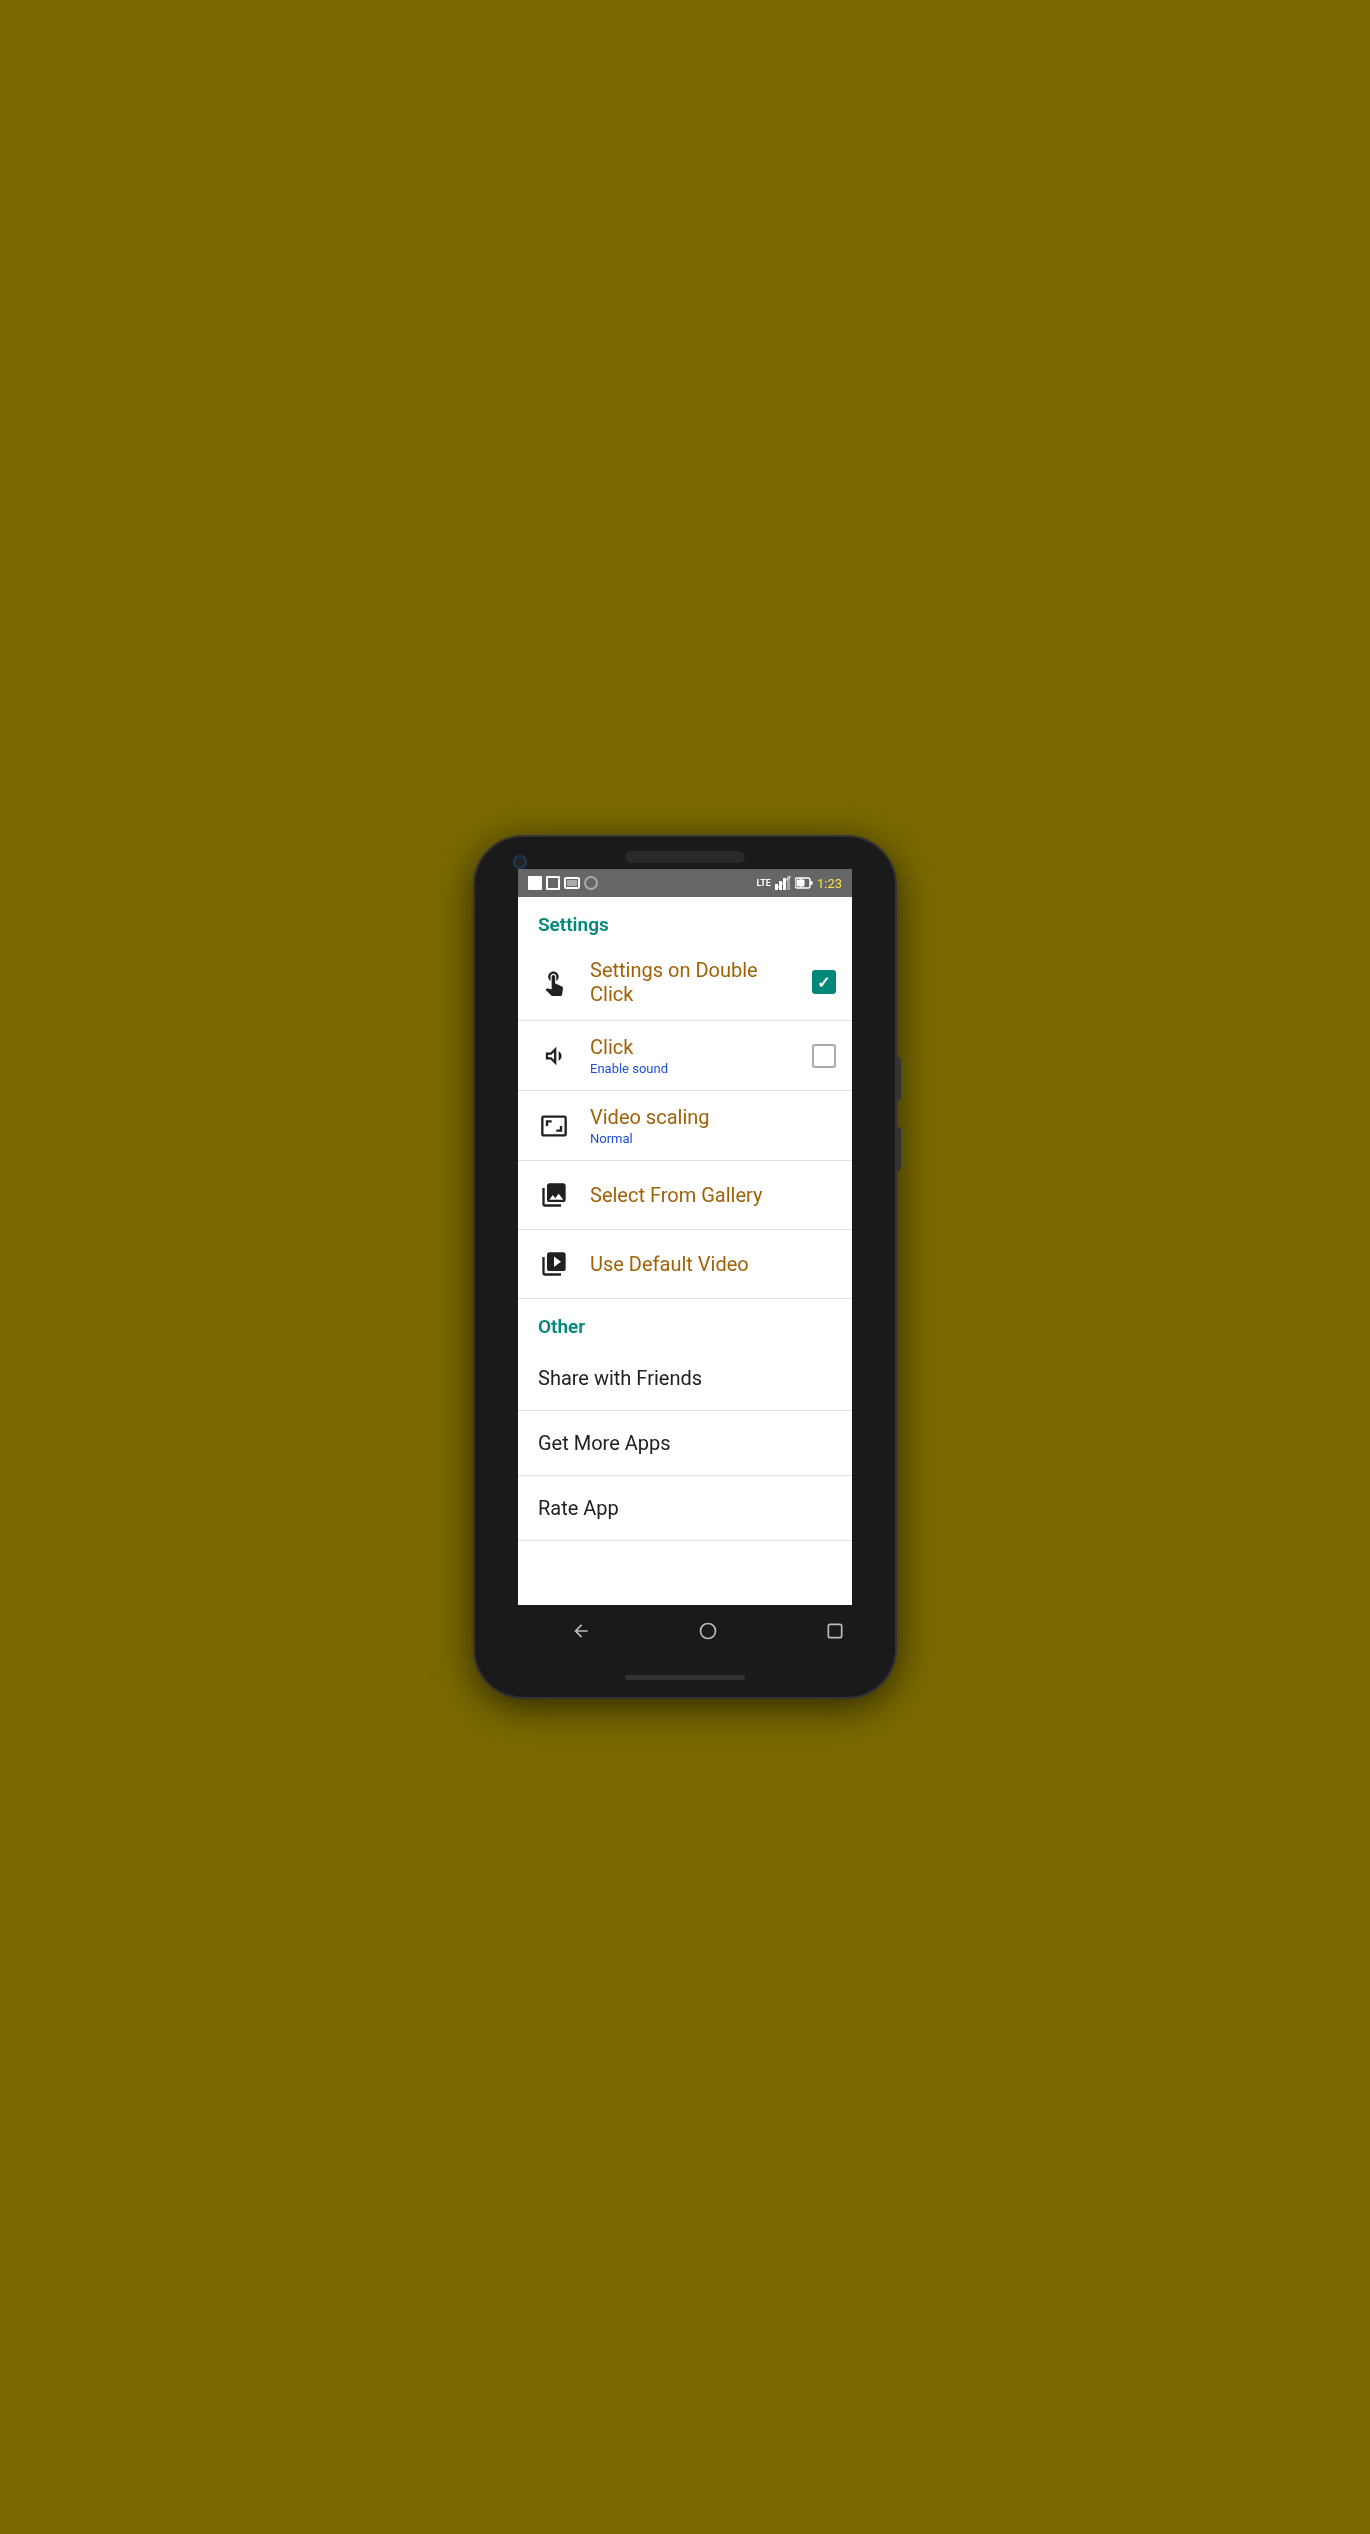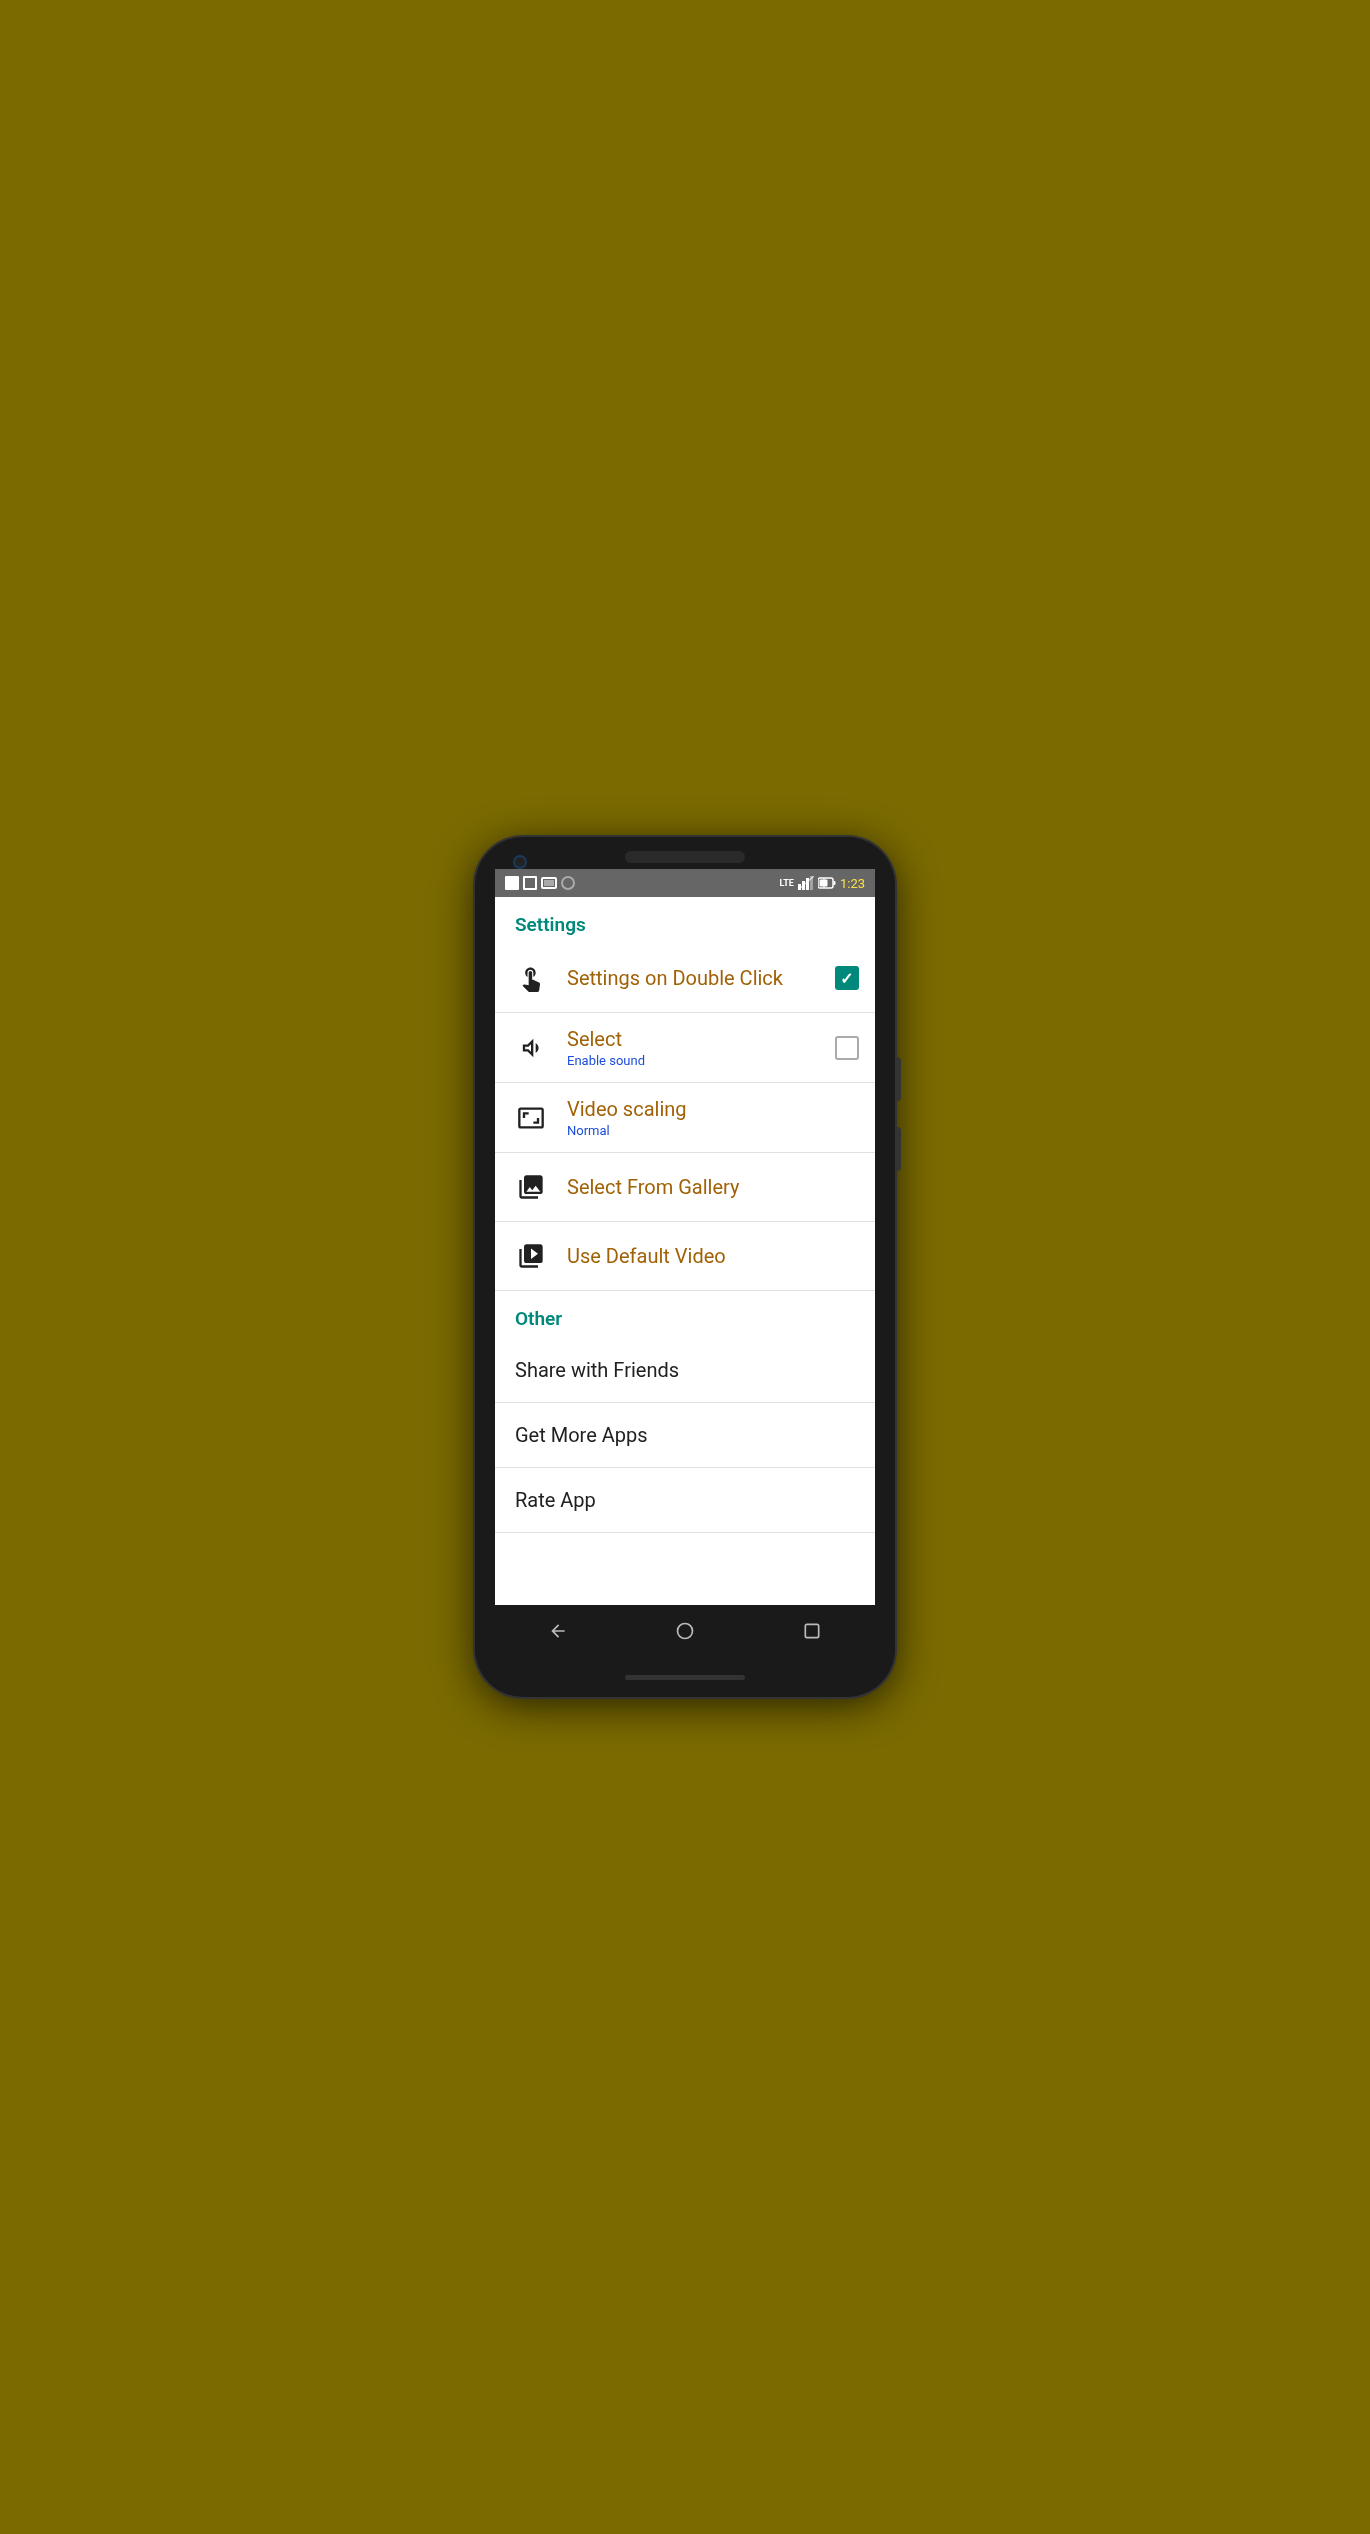--- a/index.html
+++ b/index.html
@@ -66,21 +66,21 @@
       right: -6px;
       top: 290px;
       width: 6px;
       height: 44px;
       background: #333;
       border-radius: 0 4px 4px 0;
     }
 
     
     .phone-screen {
-      width: 380px;
+      width: 334px;
       flex: 1;
       background: #f5f5f5;
       margin-top: 6px;
       overflow: hidden;
       display: flex;
       flex-direction: column;
     }
 
     
     .status-bar {
@@ -336,21 +336,21 @@
         </div>
       </div>
 
       <div class="settings-item">
         <div class="item-icon">
           <svg viewBox="0 0 24 24" xmlns="http://www.w3.org/2000/svg">
             <path d="M18.5 12c0-1.77-1.02-3.29-2.5-4.03v8.05c1.48-.73 2.5-2.25 2.5-4.02zM5 9v6h4l5 5V4L9 9H5zm7-.17v6.34L9.83 13H7v-2h2.83L12 8.83z"></path>
           </svg>
         </div>
         <div class="item-text">
-          <div class="item-title">Select</div>
+          <div class="item-title">Click</div>
           <div class="item-subtitle">Enable sound</div>
         </div>
         <div class="item-control">
           <div class="checkbox-unchecked"></div>
         </div>
       </div>
 
       <div class="settings-item">
         <div class="item-icon">
           <svg viewBox="0 0 24 24" xmlns="http://www.w3.org/2000/svg">

